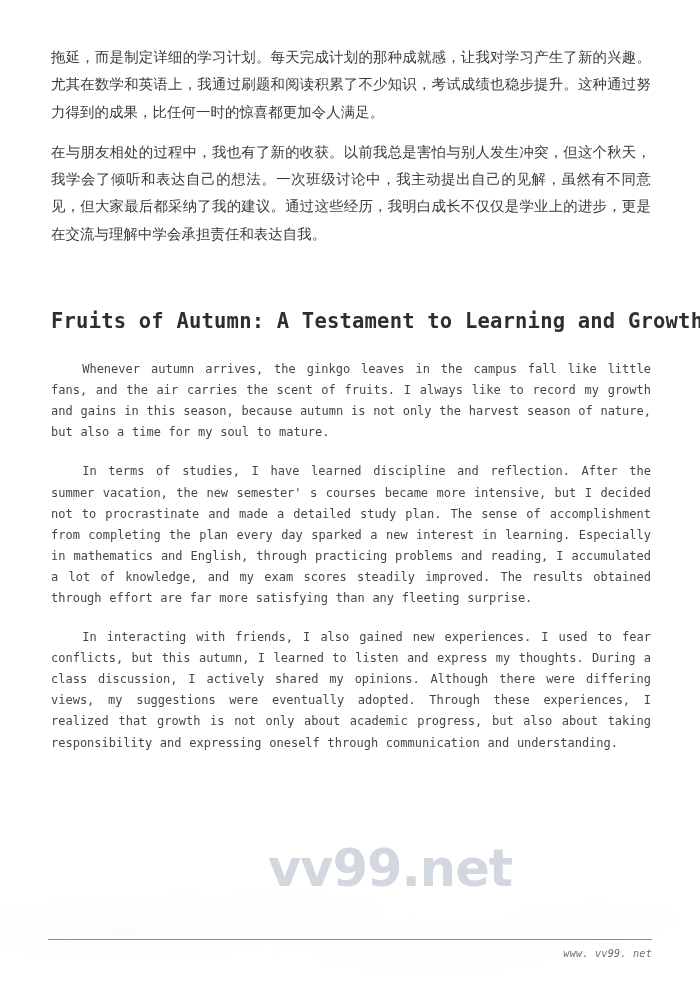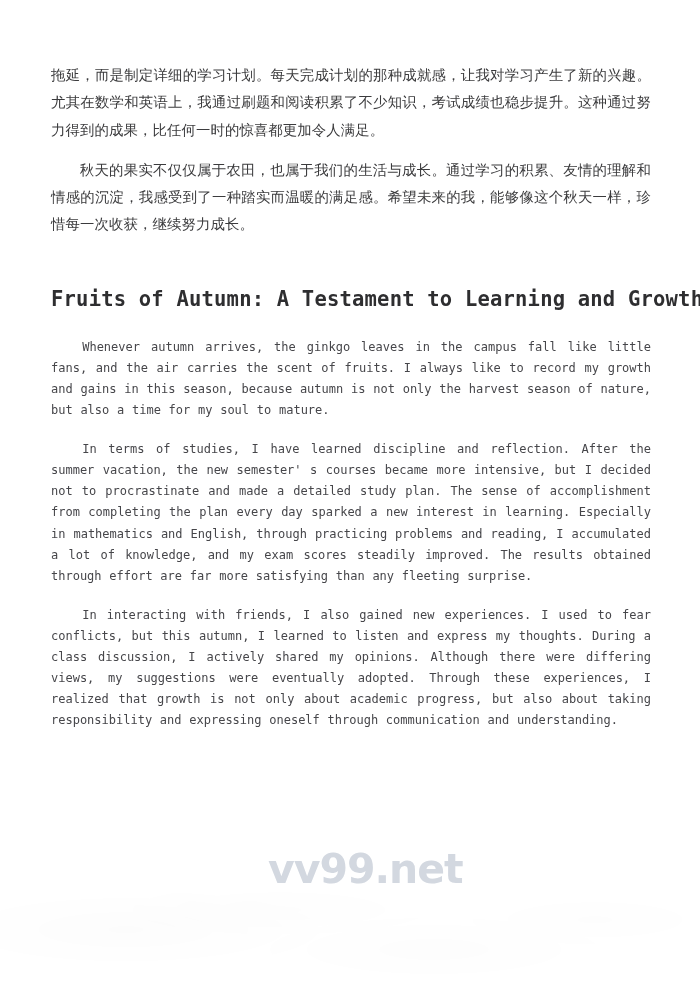--- a/index.html
+++ b/index.html
@@ -39,39 +39,39 @@
   
   #watermark {
     position: absolute;
     left: 268px;
     top: 838px;
     width: 380px;
     height: 62px;
     z-index: 0;
     font-family: "DejaVu Sans", "Liberation Sans", sans-serif;
     font-weight: 700;
-    font-size: 41px;
+    font-size: 51px;
     line-height: 62px;
     letter-spacing: -1px;
     color: #d3d8e0;
     white-space: nowrap;
     user-select: none;
   }
 
   
   #content {
     position: absolute;
     left: 51px;
     top: 0;
     width: 600px;
     z-index: 2;
   }
 
   .cn-block {
-    padding-top: 62px;
+    padding-top: 44px;
   }
 
   p.cn {
     margin: 0 0 13px 0;
     font-family: "DejaVu Serif", "Liberation Serif", serif;
     font-size: 14.4px;
     line-height: 27.3px;
     color: #3b3b3d;
     text-align: justify;
     text-justify: inter-character;
@@ -144,28 +144,32 @@
 <div id="page">
 
   <div id="scan-noise"></div>
 
   <div id="watermark">vv99.net</div>
 
   <div id="content">
 
     <div class="cn-block">
       <p class="cn">拖延，而是制定详细的学习计划。每天完成计划的那种成就感，让我对学习产生了新的兴趣。尤其在数学和英语上，我通过刷题和阅读积累了不少知识，考试成绩也稳步提升。这种通过努力得到的成果，比任何一时的惊喜都更加令人满足。</p>
-      <p class="cn indent last-cn">秋天的果实不仅仅属于农田，也属于我们的生活与成长。通过学习的积累、友情的理解和情感的沉淀，我感受到了一种踏实而温暖的满足感。希望未来的我，能够像这个秋天一样，珍惜每一次收获，继续努力成长。</p>
+      <p class="cn">在与朋友相处的过程中，我也有了新的收获。以前我总是害怕与别人发生冲突，但这个秋天，我学会了倾听和表达自己的想法。一次班级讨论中，我主动提出自己的见解，虽然有不同意见，但大家最后都采纳了我的建议。通过这些经历，我明白成长不仅仅是学业上的进步，更是在交流与理解中学会承担责任和表达自我。</p>
     </div>
 
     <h1 id="title">Fruits of Autumn: A Testament to Learning and Growth</h1>
 
     <div class="en-block">
       <p class="en">Whenever autumn arrives, the ginkgo leaves in the campus fall like little fans, and the air carries the scent of fruits. I always like to record my growth and gains in this season, because autumn is not only the harvest season of nature, but also a time for my soul to mature.</p>
       <p class="en">In terms of studies, I have learned discipline and reflection. After the summer vacation, the new semester' s courses became more intensive, but I decided not to procrastinate and made a detailed study plan. The sense of accomplishment from completing the plan every day sparked a new interest in learning. Especially in mathematics and English, through practicing problems and reading, I accumulated a lot of knowledge, and my exam scores steadily improved. The results obtained through effort are far more satisfying than any fleeting surprise.</p>
       <p class="en">In interacting with friends, I also gained new experiences. I used to fear conflicts, but this autumn, I learned to listen and express my thoughts. During a class discussion, I actively shared my opinions. Although there were differing views, my suggestions were eventually adopted. Through these experiences, I realized that growth is not only about academic progress, but also about taking responsibility and expressing oneself through communication and understanding.</p>
 
     </div>
 
   </div>
 
+  <div id="footer">
+    <div id="footer-rule"></div>
+    <div id="footer-url">www. vv99. net</div>
+  </div>
 
 </div>
 
 </body></html>

